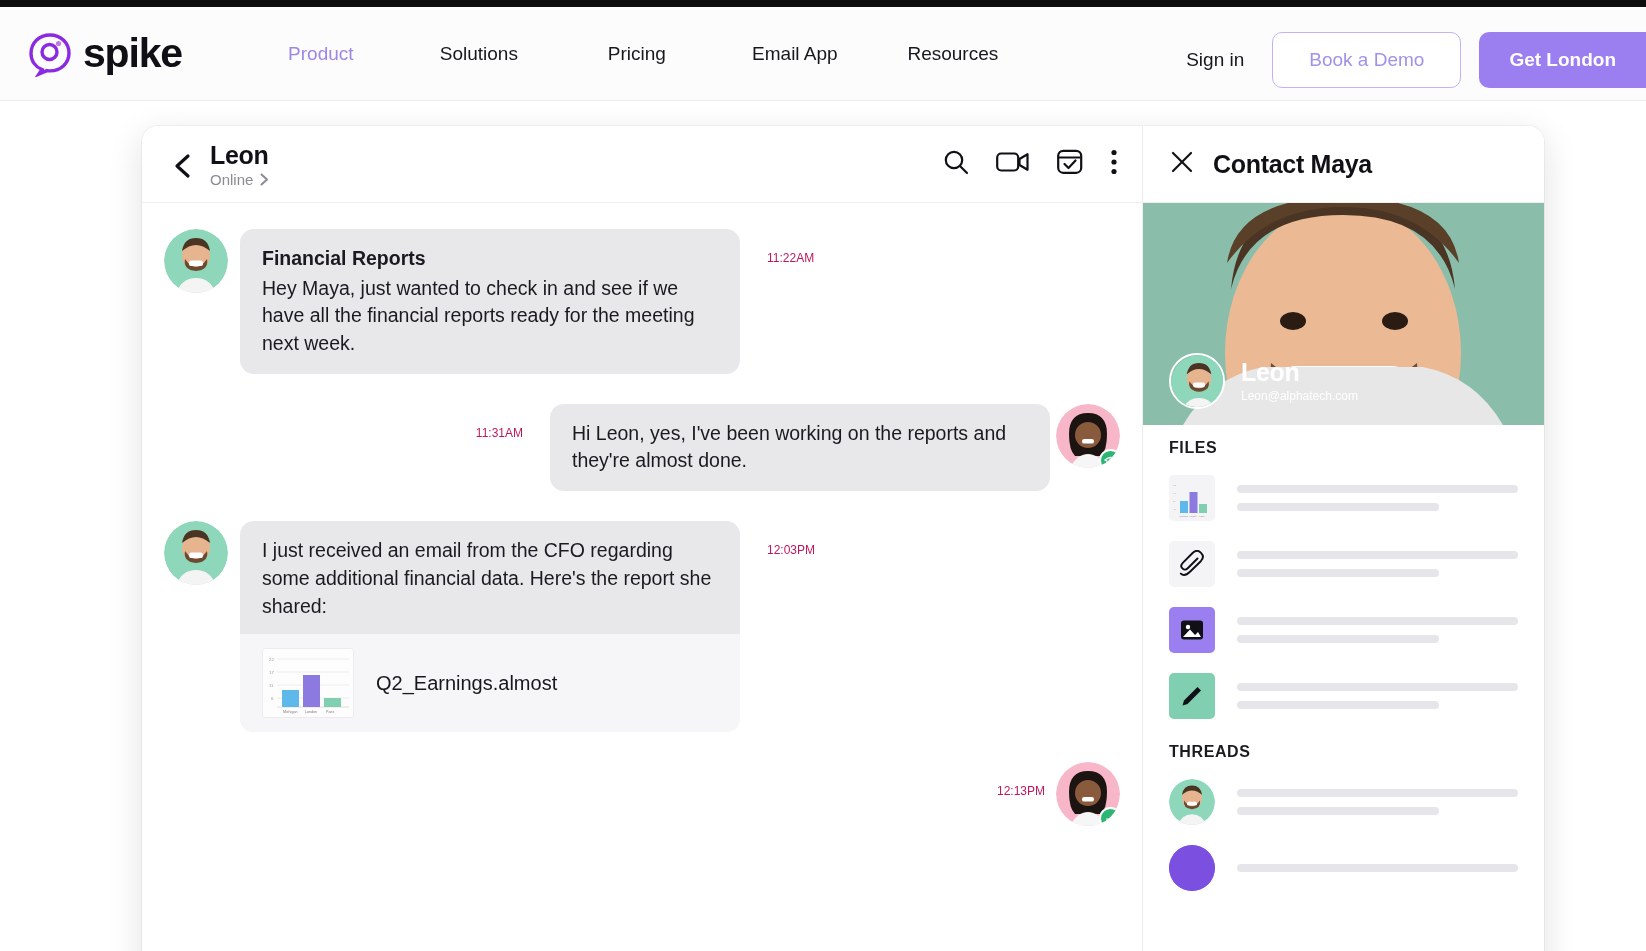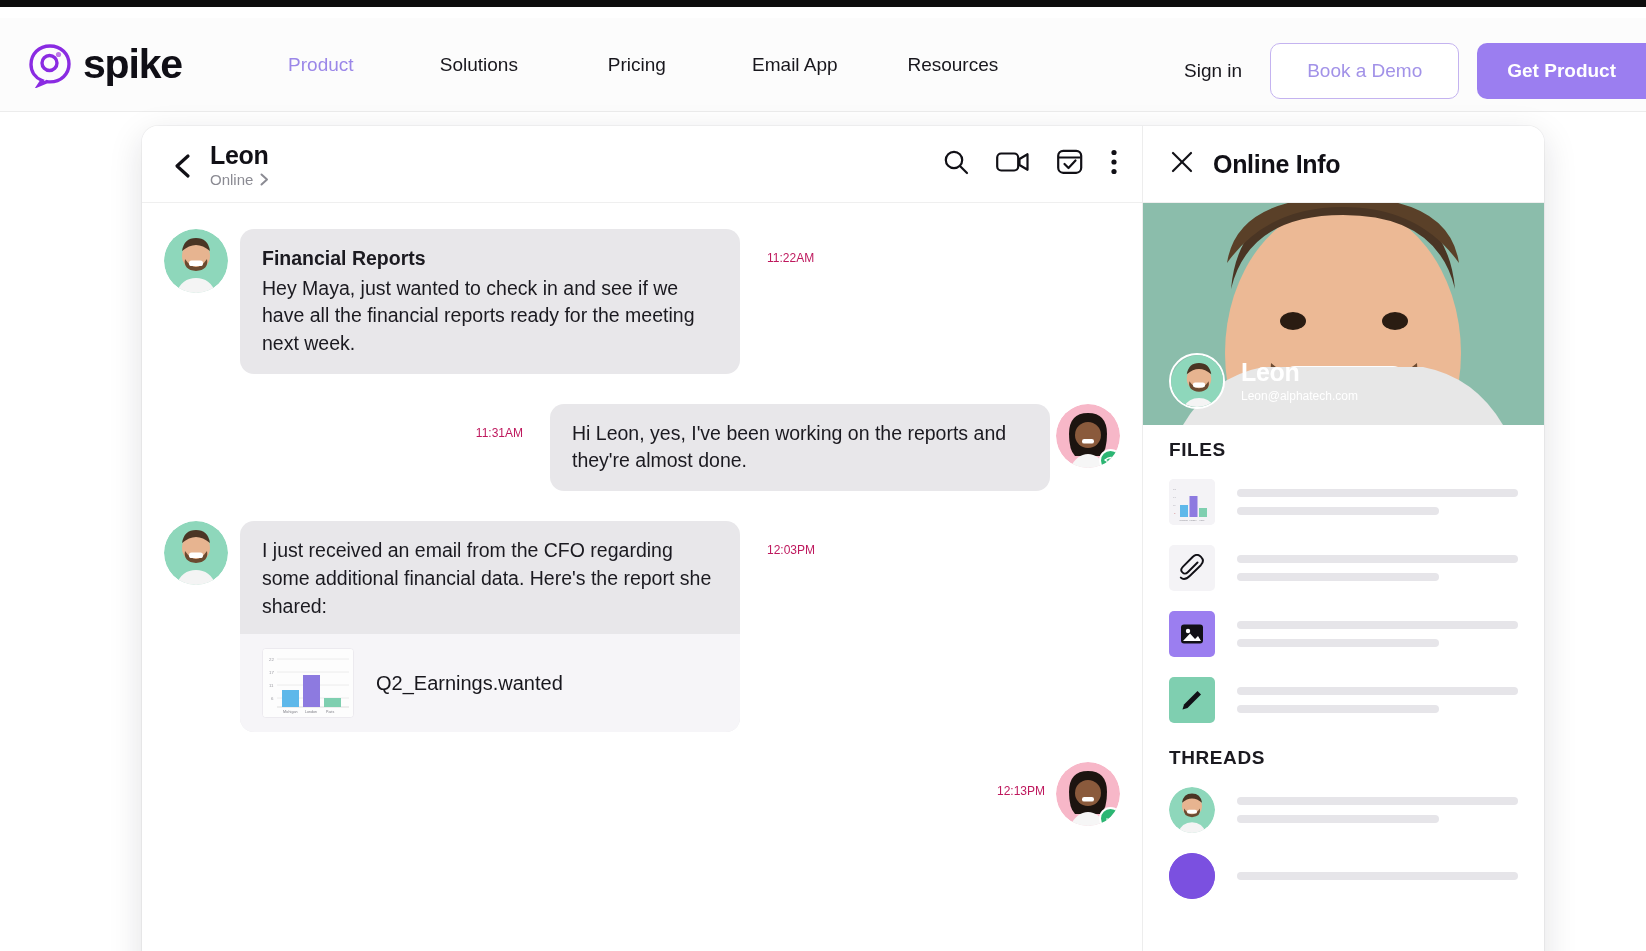--- a/index.html
+++ b/index.html
@@ -9,21 +9,21 @@
     background: #ffffff;
     overflow: hidden;
   }
   .page { position: relative; width: 1646px; height: 951px; background: #fff; }
 
   
   .top-strip { position:absolute; top:0; left:0; width:1646px; height:7px; background:#0d0d0d; }
 
   
   .site-header {
-    position:absolute; top:18px; left:0; width:1646px; height:94px;
+    position:absolute; top:7px; left:0; width:1646px; height:94px;
     background:#fcfcfc; border-bottom:1px solid #ececec;
     display:flex; align-items:center;
   }
   .logo-wrap { display:flex; align-items:center; gap:10px; margin-left:27px; }
   .logo-mark { width:46px; height:46px; position:relative; }
   .logo-text { font-size:41px; font-weight:700; letter-spacing:-1.2px; color:#100f16; }
 
   .nav { display:flex; align-items:center; margin-left:60px; }
   .nav-item {
     font-size:19px; color:#18171d; padding:0 0; margin-right:0;
@@ -116,21 +116,21 @@
   .hero-avatar { width:56px; height:56px; border-radius:50%; overflow:hidden; border:2px solid #fff; flex:0 0 56px;}
   .hero-name { color:#fff; font-size:25px; font-weight:700; line-height:1.1; letter-spacing:-.3px;}
   .hero-mail { color:#fff; font-size:12px; margin-top:2px; }
 
   .call-row { display:flex; align-items:center; padding:22px 26px 10px 26px; }
   .call-label { font-size:19px; color:#222129; }
   .call-btns { margin-left:auto; display:flex; gap:14px; }
   .cbtn { width:42px; height:42px; border-radius:50%; background:#0f7fe0;
           display:flex; align-items:center; justify-content:center; cursor:pointer; }
 
-  .section-label { font-size:19px; font-weight:700; letter-spacing:.6px; color:#1b1a20;
+  .section-label { font-size:16px; font-weight:700; letter-spacing:.6px; color:#1b1a20;
                    padding:14px 26px 8px 26px; }
 
   .file-row { display:flex; align-items:center; gap:22px; padding:10px 26px; cursor:pointer;}
   .file-ic { width:46px; height:46px; border-radius:5px; display:flex; align-items:center; justify-content:center;
              flex:0 0 46px; overflow:hidden; position:relative;}
   .skeleton { flex:1; display:flex; flex-direction:column; gap:10px; }
   .sk-bar { height:8px; border-radius:4px; background:#e6e5e9; }
 
   .thread-row { display:flex; align-items:center; gap:22px; padding:10px 26px; cursor:pointer;}
   .thread-av { width:46px; height:46px; border-radius:50%; flex:0 0 46px; overflow:hidden; }
@@ -159,21 +159,21 @@
       <div class="nav-item active">Product</div>
       <div class="nav-item">Solutions</div>
       <div class="nav-item">Pricing</div>
       <div class="nav-item">Email App</div>
       <div class="nav-item">Resources</div>
     </nav>
 
     <div class="header-right">
       <span class="signin">Sign in</span>
       <button class="btn-demo">Book a Demo</button>
-      <button class="btn-start">Get Product</button>
+      <button class="btn-start">Get London</button>
     </div>
   </header>
 
   <div class="app-window">
 
     <section class="chat-pane">
 
       <div class="chat-header">
         <span class="back-chevron">
           <svg width="22" height="26" viewBox="0 0 22 26">
@@ -289,21 +289,21 @@
                   <line x1="14" y1="49" x2="86" y2="49" stroke="#ececec" stroke-width="1"></line>
                   <line x1="14" y1="58" x2="86" y2="58" stroke="#dddddd" stroke-width="1"></line>
                   <rect x="19" y="41" width="17" height="17" fill="#5eb8ea"></rect>
                   <rect x="40" y="26" width="17" height="32" fill="#8d7ae0"></rect>
                   <rect x="61" y="49" width="17" height="9" fill="#7fcfb0"></rect>
                   <text x="20" y="64" font-size="3.6" fill="#7b7b83" font-family="Liberation Sans">Michigan</text>
                   <text x="42" y="64" font-size="3.6" fill="#7b7b83" font-family="Liberation Sans">London</text>
                   <text x="63" y="64" font-size="3.6" fill="#7b7b83" font-family="Liberation Sans">Paris</text>
                 </svg>
               </span>
-              <span class="attach-name">Q2_Earnings.wanted</span>
+              <span class="attach-name">Q2_Earnings.almost</span>
             </div>
           </div>
           <span class="stamp right">12:03PM</span>
         </div>
 
         <div class="msg-row out">
           <span class="stamp left">12:13PM</span>
           <div class="avatar out">
             <svg width="64" height="64" viewBox="0 0 64 64">
               <circle cx="32" cy="32" r="32" fill="#f7b7c8"></circle>
@@ -325,21 +325,21 @@
 
     <aside class="info-pane">
 
       <div class="info-header">
         <span class="ic">
           <svg width="26" height="26" viewBox="0 0 26 26">
               <line x1="4" y1="4" x2="22" y2="22" stroke="#111016" stroke-width="2.2" stroke-linecap="round"></line>
               <line x1="22" y1="4" x2="4" y2="22" stroke="#111016" stroke-width="2.2" stroke-linecap="round"></line>
             </svg>
         </span>
-        <span class="info-title">Online Info</span>
+        <span class="info-title">Contact Maya</span>
       </div>
 
       <div class="hero">
         <svg class="hero-face" width="401" height="222" viewBox="0 0 401 222" preserveAspectRatio="xMidYMid slice">
           <rect width="401" height="222" fill="#8bbdab"></rect>
           <ellipse cx="200" cy="150" rx="118" ry="150" fill="#ecb995"></ellipse>
           <path d="M88 86 q18 -74 112 -74 q94 0 112 74 q-8 -92 -112 -92 q-104 0 -112 92Z" fill="#4a3524"></path>
           <path d="M84 60 q40 -56 116 -56 q76 0 116 56 q-10 -66 -116 -66 q-106 0 -116 66Z" fill="#5a4028"></path>
           <ellipse cx="150" cy="118" rx="13" ry="9" fill="#2a1c12"></ellipse>
           <ellipse cx="252" cy="118" rx="13" ry="9" fill="#2a1c12"></ellipse>

